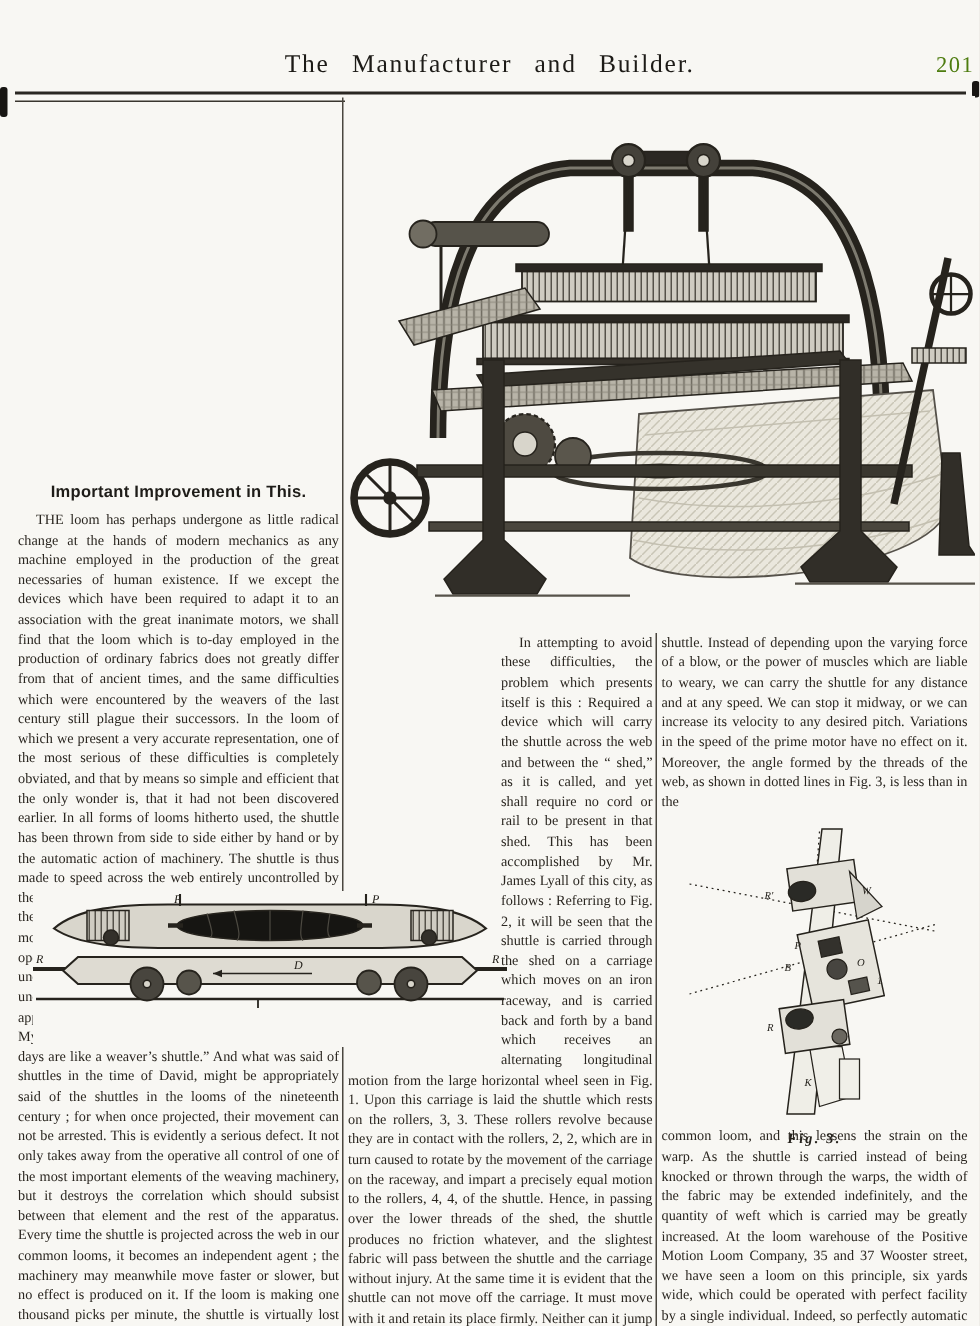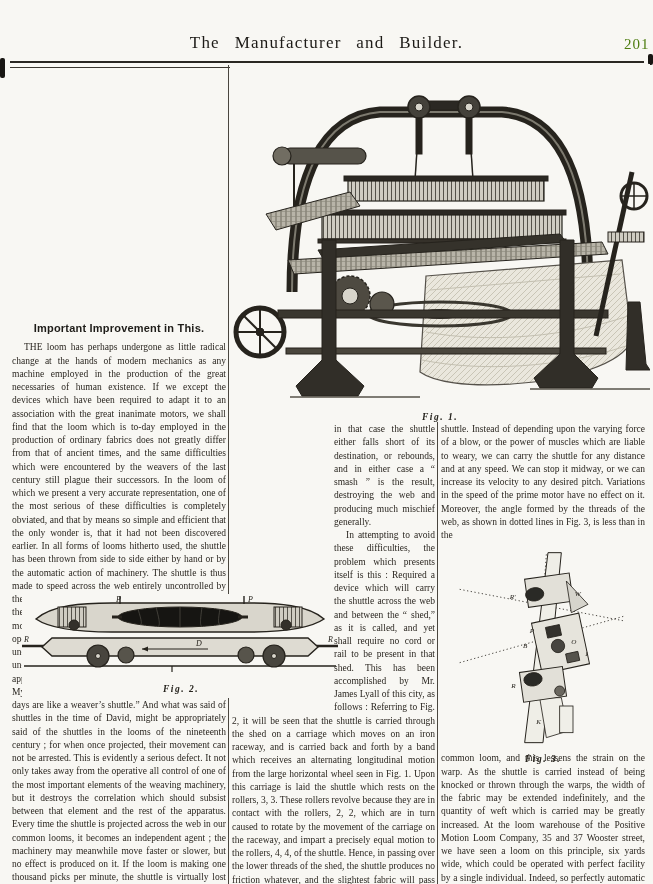--- a/index.html
+++ b/index.html
@@ -138,21 +138,20 @@
         </g>
         <g>
           <line x1="402" y1="108" x2="366" y2="272" stroke-width="5"></line>
           <circle cx="404" cy="132" r="13" stroke-width="3"></circle>
           <line x1="404" y1="120" x2="404" y2="144" stroke-width="1.5"></line>
           <line x1="392" y1="132" x2="416" y2="132" stroke-width="1.5"></line>
           <rect x="378" y="168" width="36" height="10" fill="url(#hv)" stroke-width="1"></rect>
         </g>
       </g>
     </svg>
-    <div class="figcap">Fig. 1.</div>
   </div>
 
   <div id="left-top" class="body-text">
     <h2 class="col-head">Important Improvement in This.</h2>
     <p class="ind">THE loom has perhaps undergone as little radical change at the hands of modern mechanics as any machine employed in the production of the great necessaries of human existence.  If we except the devices which have been required to adapt it to an association with the great inanimate motors, we shall find that the loom which is to-day employed in the production of ordinary fabrics does not greatly differ from that of ancient times, and the same difficulties which were encountered by the weavers of the last century still plague their successors.  In the loom of which we present a very accurate representation, one of the most serious of these difficulties is completely obviated, and that by means so simple and efficient that the only wonder is, that it had not been discovered earlier.  In all forms of looms hitherto used, the shuttle has been thrown from side to side either by hand or by the automatic action of machinery.  The shuttle is thus made to speed across the web entirely uncontrolled by the weaver, and with a velocity which must be equal to the requirement of carrying it entirely across at a single movement.  After it has once left the hand of the operator, or the box of the picker-staff, it is no longer under control, but flies to its destination with an unchecked speed which renders wonderfully appropriate the simile of the Psalmist, who exclaimed, “ My</p>
   </div>
 
   <div class="figwrap" id="fig2">
     <svg viewBox="0 0 316 84" width="316" height="84">
       <g stroke="#26231d" fill="none">
@@ -190,30 +189,28 @@
         </g>
         <g stroke="none" fill="#26231d" font-size="8">
           <text x="94" y="8">P</text>
           <text x="226" y="8">P</text>
           <text x="2" y="48">R</text>
           <text x="306" y="48">R</text>
           <text x="174" y="52">D</text>
         </g>
       </g>
     </svg>
-    <div class="figcap">Fig. 2.</div>
   </div>
 
   <div id="left-bottom" class="body-text">
     <p>days are like a weaver’s shuttle.”  And what was said of shuttles in the time of David, might be appropriately said of the shuttles in the looms of the nineteenth century ; for when once projected, their movement can not be arrested.  This is evidently a serious defect.  It not only takes away from the operative all control of one of the most important elements of the weaving machinery, but it destroys the correlation which should subsist between that element and the rest of the apparatus.  Every time the shuttle is projected across the web in our common looms, it becomes an independent agent ; the machinery may meanwhile move faster or slower, but no effect is produced on it.  If the loom is making one thousand picks per minute, the shuttle is virtually lost and found that number of times during the same space.  We say found ; unfortunately, it is not always found.  The machinery may move faster or slower than it ought to do, and</p>
   </div>
 
   <div id="mid-col" class="body-text">
     <div class="fig2-spacer"></div>
-    <p>in that case the shuttle either falls short of its destination, or rebounds, and in either case a “ smash ” is the result, destroying the web and producing much mischief generally.</p>
     <p class="ind">In attempting to avoid these difficulties, the problem which presents itself is this :  Required a device which will carry the shuttle across the web and between the “ shed,” as it is called, and yet shall require no cord or rail to be present in that shed.  This has been accomplished by Mr. James Lyall of this city, as follows :  Referring to Fig. 2, it will be seen that the shuttle is carried through the shed on a carriage which moves on an iron raceway, and is carried back and forth by a band which receives an alternating longitudinal motion from the large horizontal wheel seen in Fig. 1.  Upon this carriage is laid the shuttle which rests on the rollers, 3, 3.  These rollers revolve because they are in contact with the rollers, 2, 2, which are in turn caused to rotate by the movement of the carriage on the raceway, and impart a precisely equal motion to the rollers, 4, 4, of the shuttle.  Hence, in passing over the lower threads of the shed, the shuttle produces no friction whatever, and the slightest fabric will pass between the shuttle and the carriage without injury.  At the same time it is evident that the shuttle can not move off the carriage.  It must move with it and retain its place firmly.  Neither can it jump off, for it is held down by the cast-iron projection, W, against which the rollers, 5, 5, play in a similar manner.  The upper threads of the shed pass between this projection and the rollers, 5, 5, as is seen in Fig. 3.  From the fact that provision is made for producing an amount of motion in the circumferences of the wheels, 5, 5, 4, 4, 3, 3, precisely equal to the longitudinal motion of the shuttle, all friction against either the upper or lower threads of the shed is completely avoided.</p>
 
   </div>
 
   <div id="right-col" class="body-text">
     <p>shuttle.  Instead of depending upon the varying force of a blow, or the power of muscles which are liable to weary, we can carry the shuttle for any distance and at any speed.  We can stop it midway, or we can increase its velocity to any desired pitch.  Variations in the speed of the prime motor have no effect on it.  Moreover, the angle formed by the threads of the web, as shown in dotted lines in Fig. 3, is less than in the</p>
 
     <div id="fig3">
       <svg viewBox="0 0 200 240" width="200" height="200">
         <g stroke="#26231d" fill="none">

